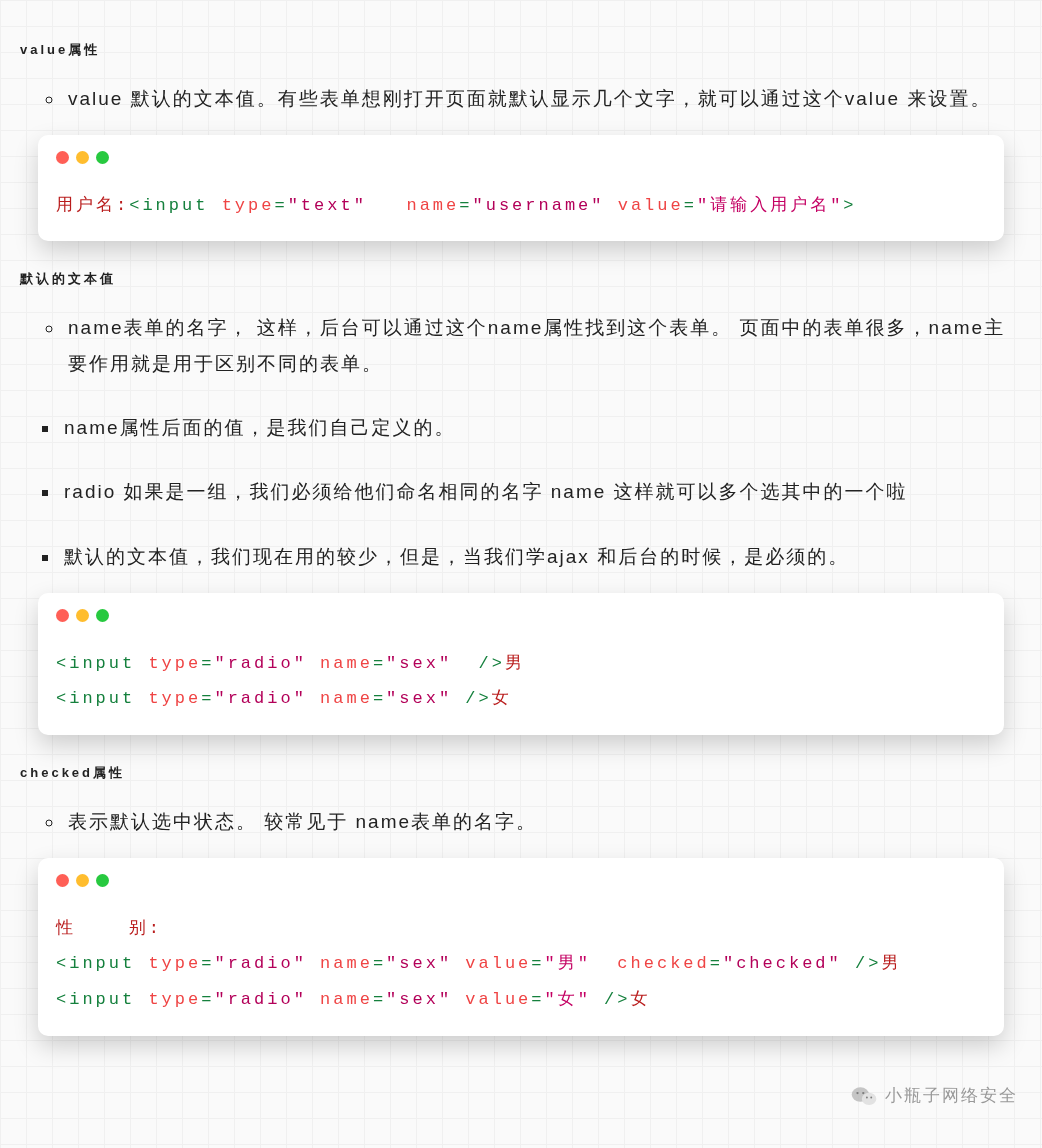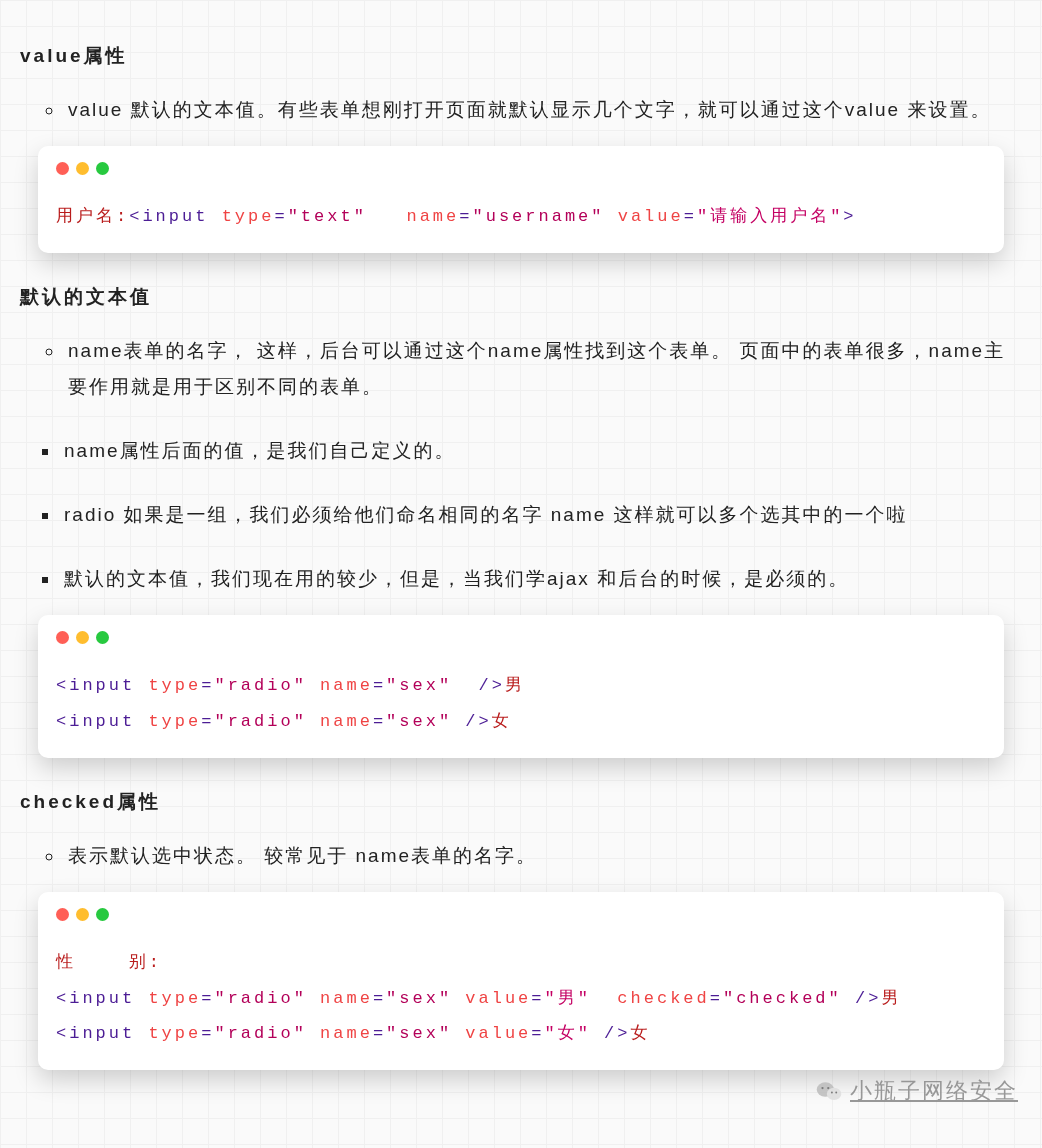--- a/index.html
+++ b/index.html
@@ -12,21 +12,21 @@
       linear-gradient(#f0f0f0 1px, transparent 1px),
       linear-gradient(90deg, #f0f0f0 1px, transparent 1px);
     background-size: 26px 26px;
     color: #222;
     font-size: 19px;
     line-height: 1.9;
     letter-spacing: 2px;
     width: 1042px;
   }
   h3 {
-    font-size: 19px;
+    font-size: 13px;
     font-weight: 700;
     margin: 18px 0 18px 0;
     letter-spacing: 3px;
   }
   ul.circle { list-style-type: circle; padding-left: 44px; margin: 0 0 18px 0; }
   ul.square { list-style-type: square; padding-left: 40px; margin: 10px 0 18px 0; }
   ul.circle > li { margin-bottom: 6px; padding-left: 4px; }
   ul.square > li { margin-bottom: 12px; padding-left: 4px; margin-top: 28px; }
   .codeblock {
     background: #fff;
@@ -43,36 +43,35 @@
   .dot.green { background: #27c93f; }
   .code {
     font-family: "Courier New", monospace;
     font-size: 17px;
     letter-spacing: 3px;
     white-space: pre;
     line-height: 2.1;
     color: #333;
   }
   .c-plain { color: #b91c1c; }
-  .c-tag { color: #4c1d95; }
+  .c-tag { color: #15803d; }
   .c-attr { color: #ef4444; }
   .c-val { color: #b30059; }
   .c-val2 { color: #c40063; }
   .watermark {
     position: fixed;
     right: 24px;
     bottom: 36px;
     display: flex;
     align-items: center;
     gap: 8px;
     color: #888;
-    font-size: 22px;
+    font-size: 17px;
     letter-spacing: 2px;
     opacity: 0.85;
-    text-decoration: underline;
   }
   .wm-icon {
     width: 26px; height: 22px;
   }
 </style>
 </head>
 <body>
 
 <h3>value属性</h3>
 <ul class="circle">

